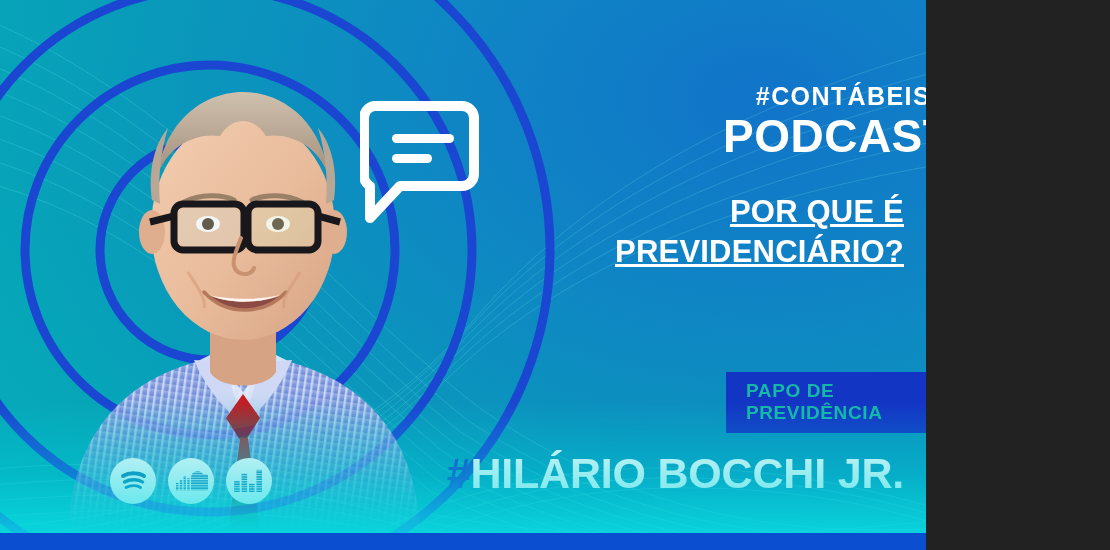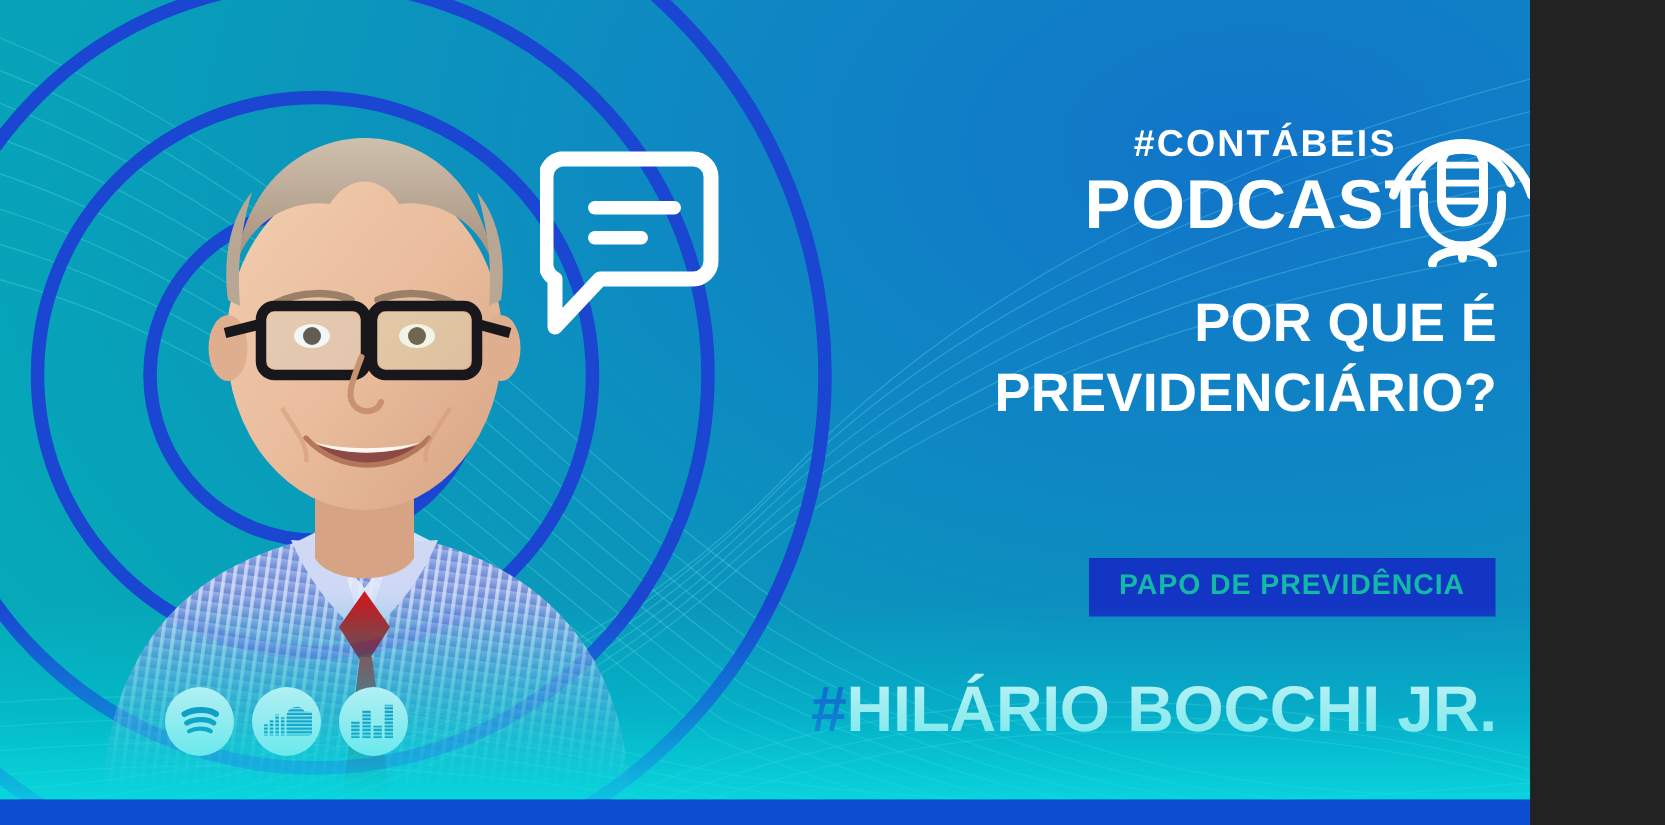--- a/index.html
+++ b/index.html
@@ -1,21 +1,21 @@
 <!DOCTYPE html>
 <html><head>
 <meta charset="utf-8">
 <style>
   * { margin:0; padding:0; box-sizing:border-box; }
   html,body{ background:#222; }
   body{ font-family:"Liberation Sans", sans-serif; }
 
   .cover{
     position:relative;
-    width:1020px; height:550px;
+    width:926px; height:550px;
     overflow:hidden;
     background:
       radial-gradient(120% 140% at 82% 18%, #1174c9 0%, #0f86c4 28%, #0a97bb 52%, #06a6b8 72%, #06b0bd 100%);
   }
 
   
   .waves{ position:absolute; inset:0; width:100%; height:100%; pointer-events:none; }
   .waves .ln{ fill:none; stroke:#5fe6e6; stroke-width:.9; opacity:.30; }
   .waves .ln2{ fill:none; stroke:#7ff0ee; stroke-width:.85; opacity:.26; }
 
@@ -57,21 +57,21 @@
   .logo-podcast{
     color:#fff; font-weight:bold; font-size:46px; letter-spacing:.5px; line-height:1;
     margin-top:4px;
   }
   .mic-icon{ position:absolute; right:-4px; top:-24px; width:104px; height:118px; }
 
   
   .headline{
     position:absolute; right:22px; top:192px; width:560px;
     text-align:right; color:#fff;
-    font-weight:bold; font-size:36px; line-height:1.30; letter-spacing:.2px;
+    font-weight:bold; font-size:31px; line-height:1.30; letter-spacing:.2px;text-decoration:underline;
   }
   .headline div{ white-space:nowrap; }
 
   
   .badge{
     position:absolute; left:726px; top:372px;
     background:#1335c4; color:#14b8a6;
     font-weight:bold; font-size:19px; letter-spacing:.6px;
     padding:8px 20px 9px;
   }

